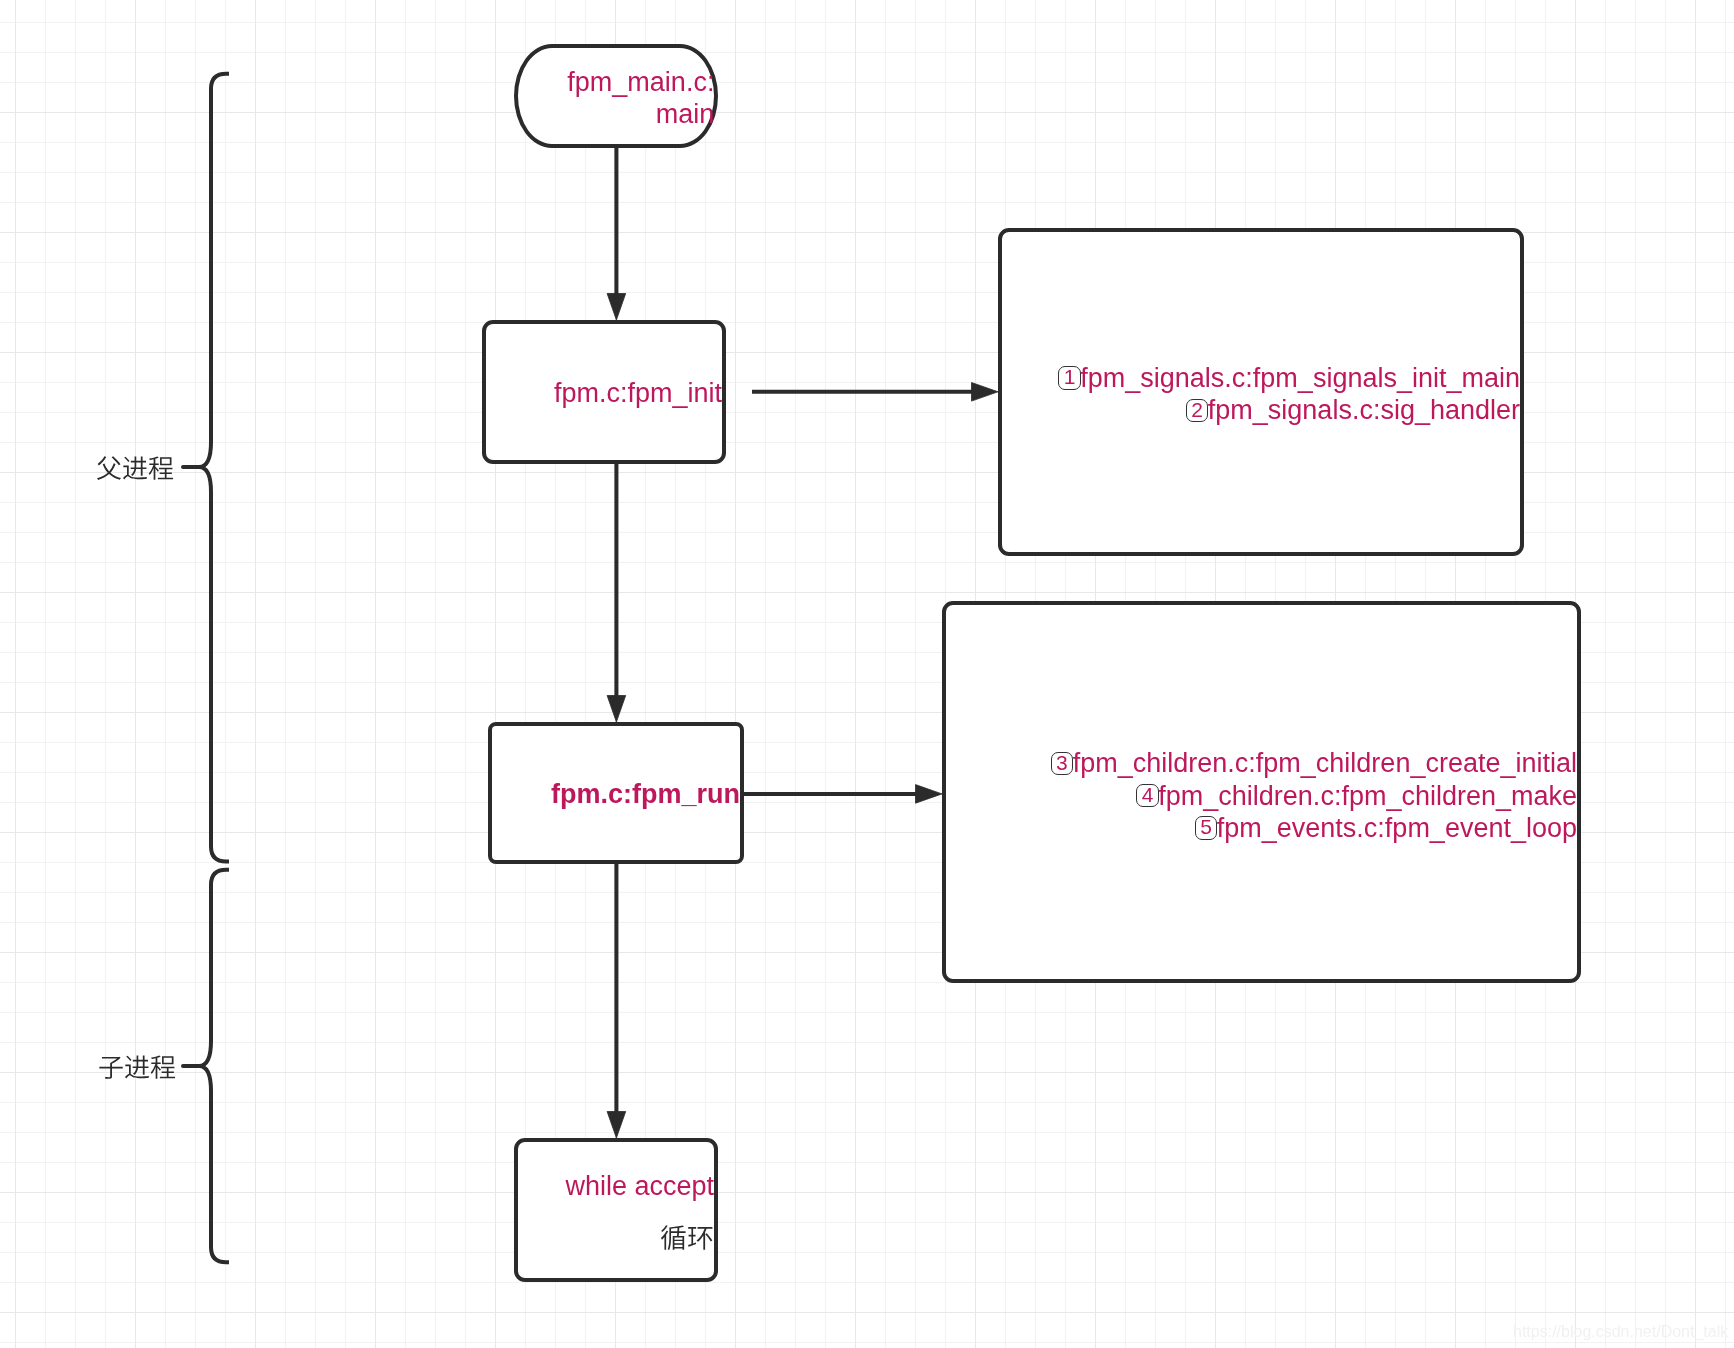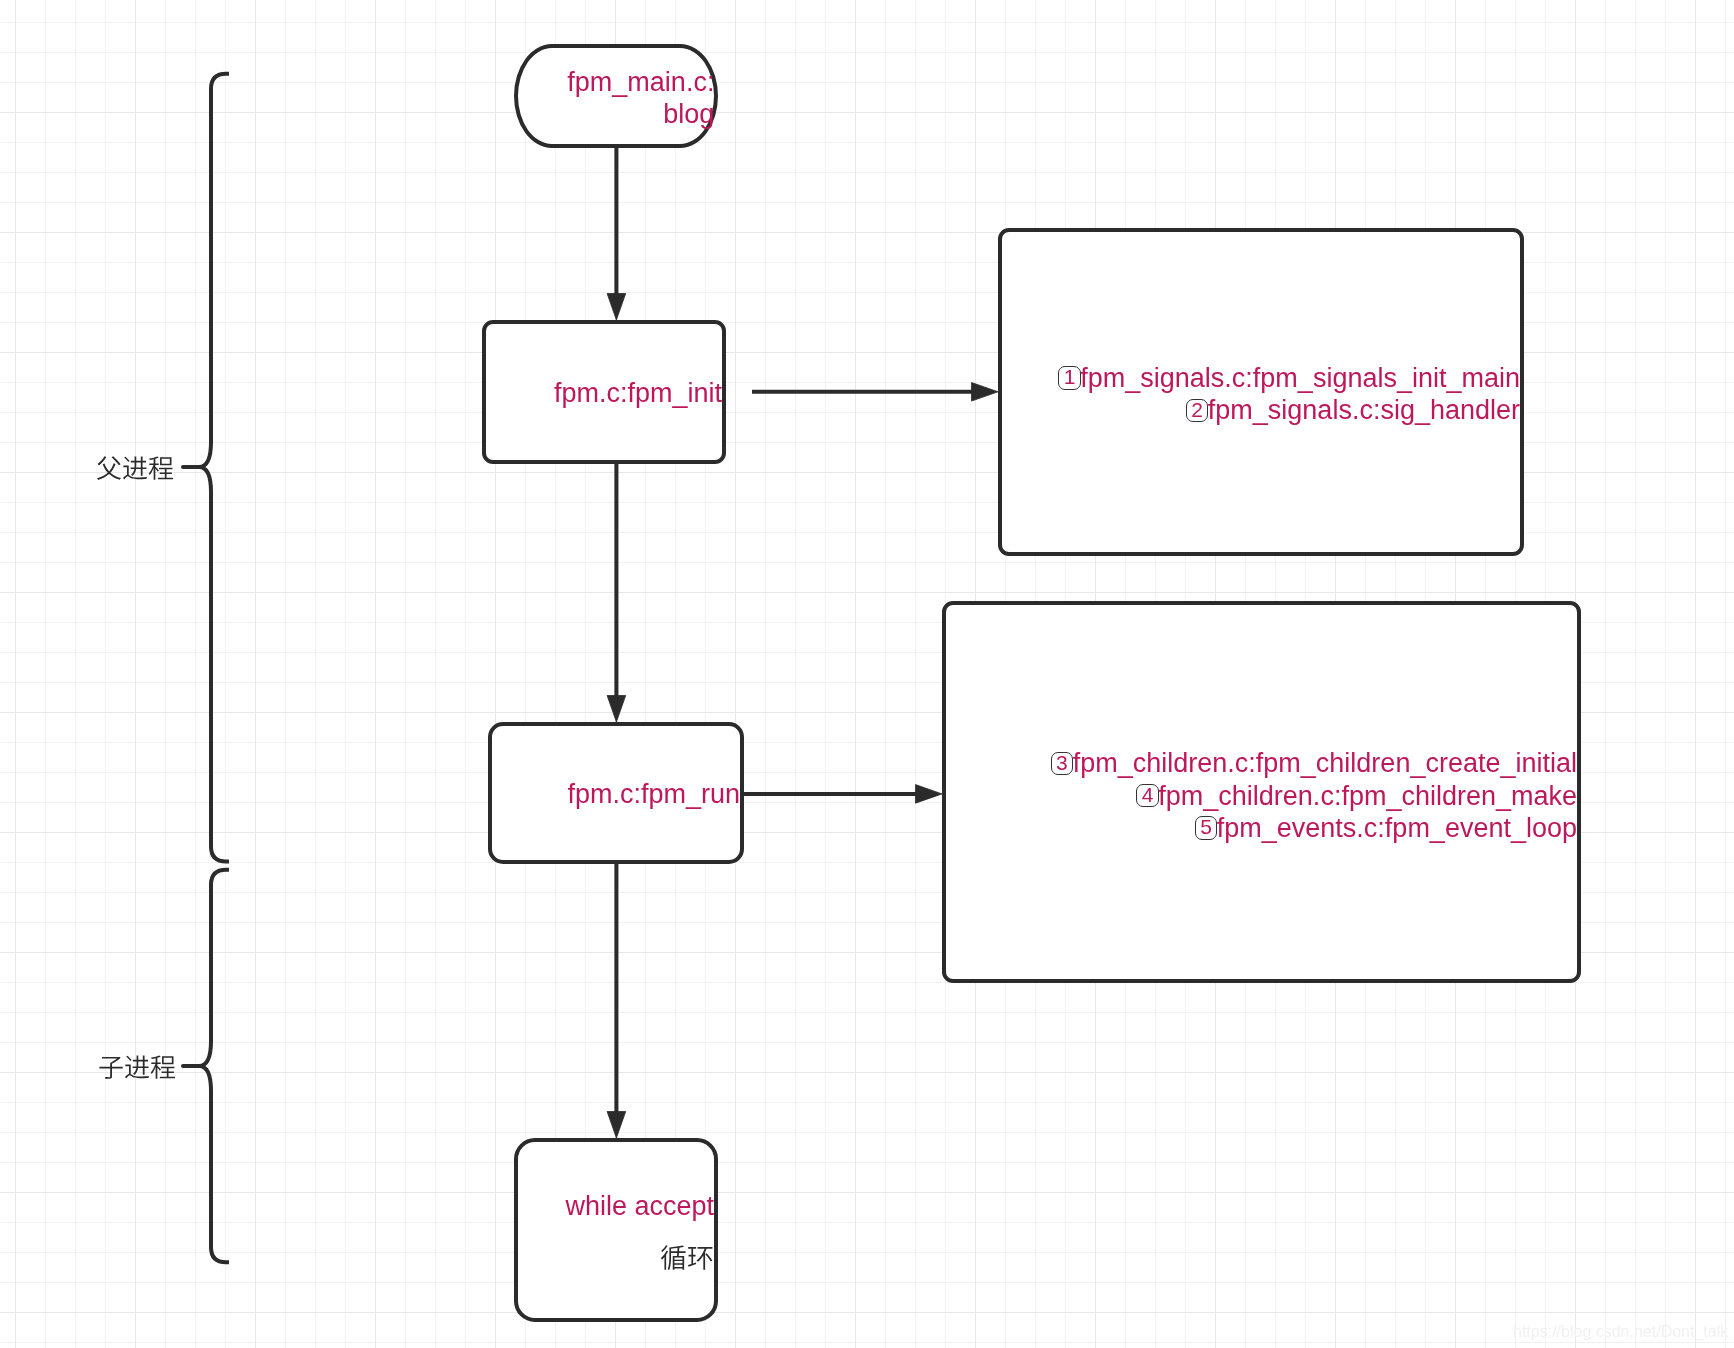--- a/index.html
+++ b/index.html
@@ -129,29 +129,29 @@
           <path d="M84 -780C140 -730 207 -658 237 -612L289 -654C257 -699 189 -768 133 -817ZM724 -819V-655H549V-818H484V-655H339V-590H484V-464L482 -404H333V-340H475C461 -261 428 -183 348 -123C362 -114 388 -89 397 -76C489 -145 526 -243 541 -340H724V-79H791V-340H942V-404H791V-590H923V-655H791V-819ZM549 -590H724V-404H547L549 -463ZM259 -477H51V-413H193V-119C148 -103 95 -57 41 2L86 62C140 -8 190 -66 224 -66C247 -66 278 -32 319 -5C388 39 472 50 595 50C689 50 871 44 942 40C943 20 954 -12 962 -30C865 -19 717 -12 597 -12C483 -12 401 -19 336 -60C301 -82 279 -103 259 -114Z" fill="#2b2b2b" transform="translate(26,0) scale(0.026)"></path>
           <path d="M526 -737H839V-544H526ZM463 -796V-486H904V-796ZM448 -206V-148H647V-9H380V51H962V-9H713V-148H918V-206H713V-334H940V-393H425V-334H647V-206ZM364 -823C291 -790 158 -761 45 -742C53 -727 62 -705 66 -690C114 -697 166 -706 217 -717V-556H50V-493H208C167 -375 96 -241 30 -169C42 -154 58 -127 65 -108C119 -172 175 -276 217 -382V76H283V-361C318 -319 363 -262 380 -234L420 -286C401 -310 312 -400 283 -426V-493H412V-556H283V-732C331 -744 376 -757 412 -772Z" fill="#2b2b2b" transform="translate(52,0) scale(0.026)"></path>
         </svg></div>
       <div class="brace-label" style="left: 98px; top: 1053.72px;"><svg class="cjk" width="78" height="26" viewBox="0 -22.88 78 26" style="vertical-align:-3.12px" aria-label="子进程">
           <path d="M469 -538V-392H52V-325H469V-13C469 4 462 9 442 11C420 12 347 12 264 9C275 29 287 59 292 78C389 78 453 77 489 66C526 55 538 34 538 -13V-325H952V-392H538V-503C652 -561 783 -651 870 -735L819 -773L804 -769H152V-703H731C658 -643 556 -577 469 -538Z" fill="#2b2b2b" transform="translate(0,0) scale(0.026)"></path>
           <path d="M84 -780C140 -730 207 -658 237 -612L289 -654C257 -699 189 -768 133 -817ZM724 -819V-655H549V-818H484V-655H339V-590H484V-464L482 -404H333V-340H475C461 -261 428 -183 348 -123C362 -114 388 -89 397 -76C489 -145 526 -243 541 -340H724V-79H791V-340H942V-404H791V-590H923V-655H791V-819ZM549 -590H724V-404H547L549 -463ZM259 -477H51V-413H193V-119C148 -103 95 -57 41 2L86 62C140 -8 190 -66 224 -66C247 -66 278 -32 319 -5C388 39 472 50 595 50C689 50 871 44 942 40C943 20 954 -12 962 -30C865 -19 717 -12 597 -12C483 -12 401 -19 336 -60C301 -82 279 -103 259 -114Z" fill="#2b2b2b" transform="translate(26,0) scale(0.026)"></path>
           <path d="M526 -737H839V-544H526ZM463 -796V-486H904V-796ZM448 -206V-148H647V-9H380V51H962V-9H713V-148H918V-206H713V-334H940V-393H425V-334H647V-206ZM364 -823C291 -790 158 -761 45 -742C53 -727 62 -705 66 -690C114 -697 166 -706 217 -717V-556H50V-493H208C167 -375 96 -241 30 -169C42 -154 58 -127 65 -108C119 -172 175 -276 217 -382V76H283V-361C318 -319 363 -262 380 -234L420 -286C401 -310 312 -400 283 -426V-493H412V-556H283V-732C331 -744 376 -757 412 -772Z" fill="#2b2b2b" transform="translate(52,0) scale(0.026)"></path>
         </svg></div>
       <div class="shape" style="left: 513.8px; top: 43.7px; width: 204.6px; height: 104.2px; border-radius: 38px / 52px; padding-top: 5px;">
         <span class="ln"><span aria-label="fpm_main.c:">fpm_main.c:</span></span>
-        <span class="ln"><span aria-label="main">blog</span></span>
+        <span class="ln"><span aria-label="main">main</span></span>
       </div>
       <div class="shape" style="left: 482px; top: 320px; width: 244px; height: 144px; border-radius: 11px; padding-top: 3px;">
         <span class="ln"><span aria-label="fpm.c:fpm_init">fpm.c:fpm_init</span></span>
       </div>
-      <div class="shape" style="left: 488px; top: 722px; width: 256px; height: 142px; border-radius: 15px; padding-top: 3px;">
+      <div class="shape" style="left: 488px; top: 722px; width: 256px; height: 142px; border-radius: 8px; padding-top: 3px; font-weight: bold;">
         <span class="ln"><span aria-label="fpm.c:fpm_run">fpm.c:fpm_run</span></span>
       </div>
-      <div class="shape" style="left: 514px; top: 1138px; width: 204px; height: 184px; border-radius: 21px; padding-top: 5px; gap: 20px;">
+      <div class="shape" style="left: 514px; top: 1138px; width: 204px; height: 144px; border-radius: 11px; padding-top: 5px; gap: 20px;">
         <span class="ln"><span aria-label="while accept">while accept</span></span>
         <span class="ln"><svg class="cjk" width="54" height="27" viewBox="0 -23.76 54 27" style="vertical-align:-3.2399999999999998px" aria-label="循环">
             <path d="M220 -838C183 -770 112 -685 47 -631C58 -620 76 -595 84 -581C155 -642 233 -734 282 -816ZM472 -438V78H534V29H832V75H895V-438H692L703 -551H948V-610H707L715 -740C780 -750 841 -761 891 -774L839 -824C726 -793 519 -769 347 -755V-427C347 -279 341 -89 289 52C306 59 331 75 343 85C401 -64 409 -263 409 -427V-551H639L629 -438ZM409 -706C487 -712 569 -720 648 -730L643 -610H409ZM243 -630C192 -530 111 -430 33 -363C46 -347 65 -314 71 -301C102 -330 134 -365 165 -403V78H227V-485C255 -525 281 -567 302 -608ZM534 -247H832V-164H534ZM534 -296V-381H832V-296ZM534 -25V-115H832V-25Z" fill="#2b2b2b" transform="translate(0,0) scale(0.027)"></path>
             <path d="M677 -499C753 -415 843 -300 884 -229L938 -271C896 -340 803 -452 728 -534ZM38 -98 56 -34C136 -64 241 -102 340 -138L329 -199L226 -162V-416H317V-479H226V-706H338V-768H43V-706H164V-479H58V-416H164V-140C117 -124 73 -109 38 -98ZM391 -772V-707H651C588 -529 484 -371 356 -270C372 -258 397 -232 408 -218C481 -281 548 -362 605 -456V75H671V-578C691 -620 709 -663 724 -707H942V-772Z" fill="#2b2b2b" transform="translate(27,0) scale(0.027)"></path>
           </svg></span>
       </div>
       <div class="shape" style="left: 998px; top: 228px; width: 526px; height: 328px; border-radius: 11px; padding-top: 4.6px;">
         <span class="ln"><span class="cnum"><i>1</i></span><span aria-label="fpm_signals.c:fpm_signals_init_main">fpm_signals.c:fpm_signals_init_main</span></span>
         <span class="ln"><span class="cnum"><i>2</i></span><span aria-label="fpm_signals.c:sig_handler">fpm_signals.c:sig_handler</span></span>
       </div>

